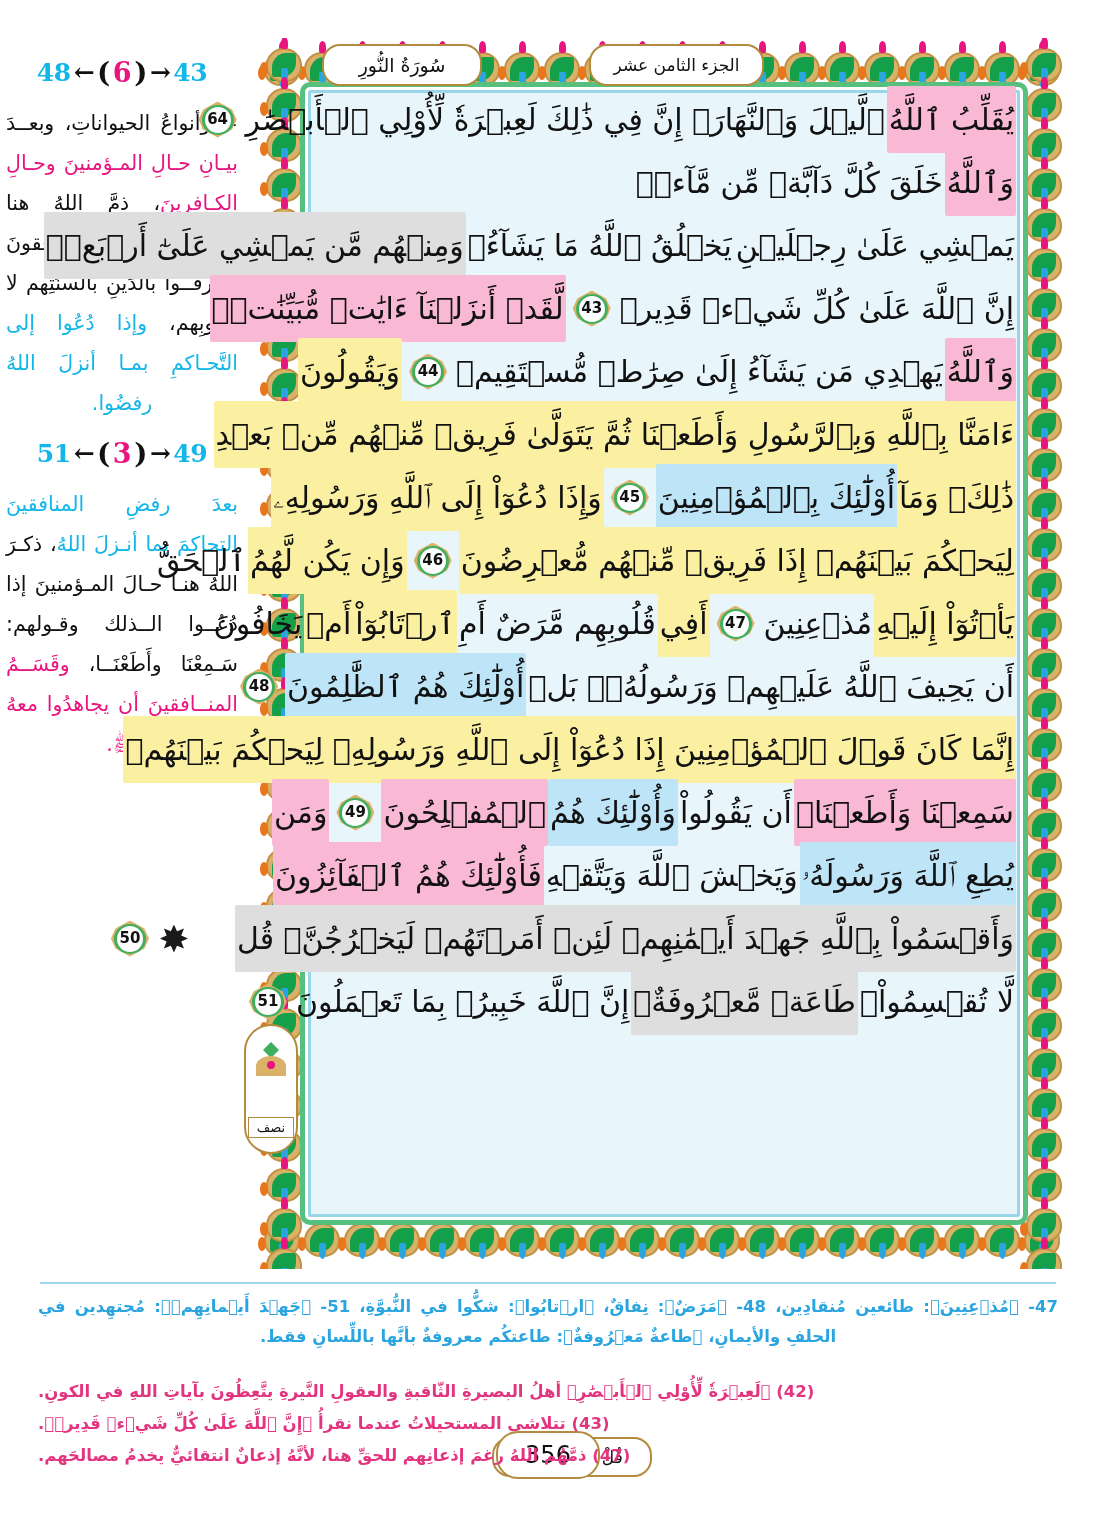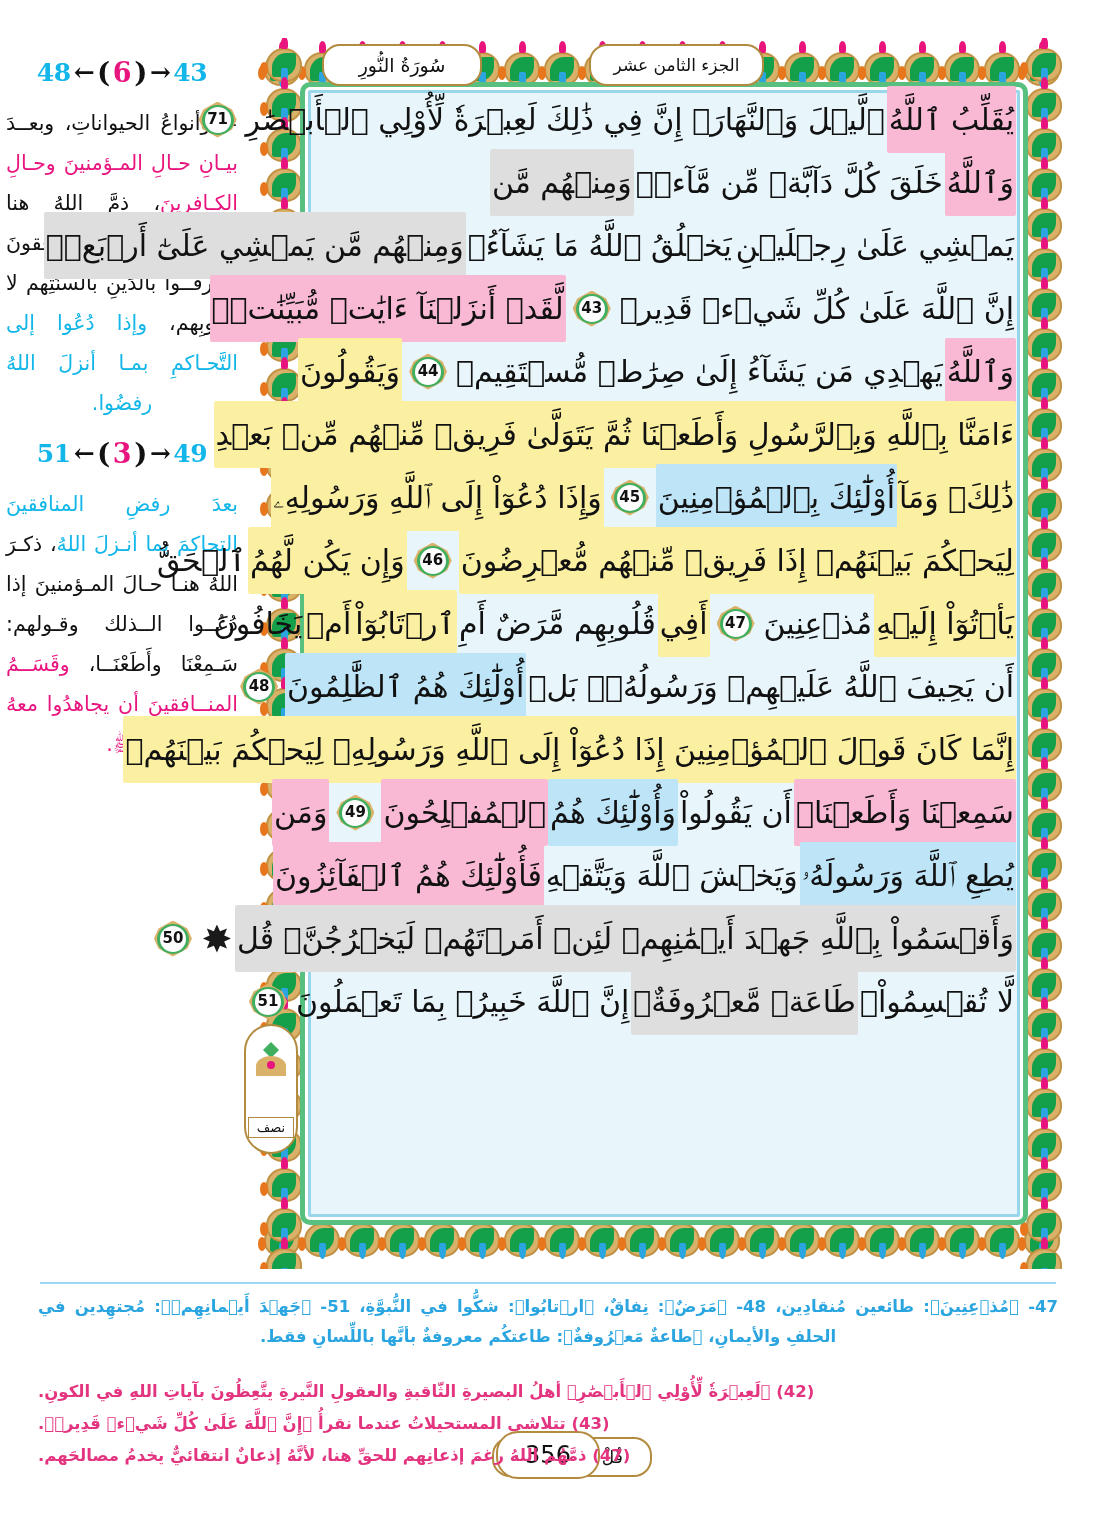--- a/index.html
+++ b/index.html
@@ -960,28 +960,27 @@
   <div class="quran-panel">
       <div class="aya-line">
         <span style="display: inline-flex; align-items: center;">
           <span class="seg hl-pink">يُقَلِّبُ ٱللَّهُ</span>
           <span class="seg hl-none">ٱلَّيۡلَ وَٱلنَّهَارَۚ إِنَّ فِي ذَٰلِكَ لَعِبۡرَةٗ لِّأُوْلِي ٱلۡأَبۡصَٰرِ</span>
         </span>
         <span class="ayah-mark">
           <span class="dia"></span>
           <span class="ring"></span>
           <span class="core"></span>
-          <span class="num">71</span>
+          <span class="num">64</span>
         </span>
       </div>
       <div class="aya-line">
         <span style="display: inline-flex; align-items: center;">
           <span class="seg hl-pink">وَٱللَّهُ</span>
           <span class="seg hl-none">خَلَقَ كُلَّ دَآبَّةٖ مِّن مَّآءٖۖ</span>
-          <span class="seg hl-gray">وَمِنۡهُم مَّن</span>
         </span>
       </div>
       <div class="aya-line">
         <span style="display: inline-flex; align-items: center;">
           <span class="seg hl-none">يَمۡشِي عَلَىٰ رِجۡلَيۡنِ</span>
           <span class="seg hl-none">يَخۡلُقُ ٱللَّهُ مَا يَشَآءُۚ</span>
           <span class="seg hl-gray">وَمِنۡهُم مَّن يَمۡشِي عَلَىٰٓ أَرۡبَعٖۚ</span>
         </span>
       </div>
       <div class="aya-line">
@@ -1102,21 +1101,21 @@
         </span>
       </div>
       <div class="aya-line">
         <span style="display: inline-flex; align-items: center;">
           <span class="seg hl-blue">يُطِعِ ٱللَّهَ وَرَسُولَهُۥ</span>
           <span class="seg hl-none">وَيَخۡشَ ٱللَّهَ وَيَتَّقۡهِ</span>
           <span class="seg hl-pink">فَأُوْلَٰٓئِكَ هُمُ ٱلۡفَآئِزُونَ</span>
         </span>
       </div>
       <div class="aya-line">
-        <span style="display: inline-flex; align-items: flex-start;">
+        <span style="display: inline-flex; align-items: flex-start; margin-left: 43px;">
           <span class="seg hl-gray">وَأَقۡسَمُواْ بِٱللَّهِ جَهۡدَ أَيۡمَٰنِهِمۡ لَئِنۡ أَمَرۡتَهُمۡ لَيَخۡرُجُنَّۖ قُل</span>
         </span>
         <span class="rosette"></span>
         <span class="ayah-mark">
           <span class="dia"></span>
           <span class="ring"></span>
           <span class="core"></span>
           <span class="num">50</span>
         </span>
       </div>

